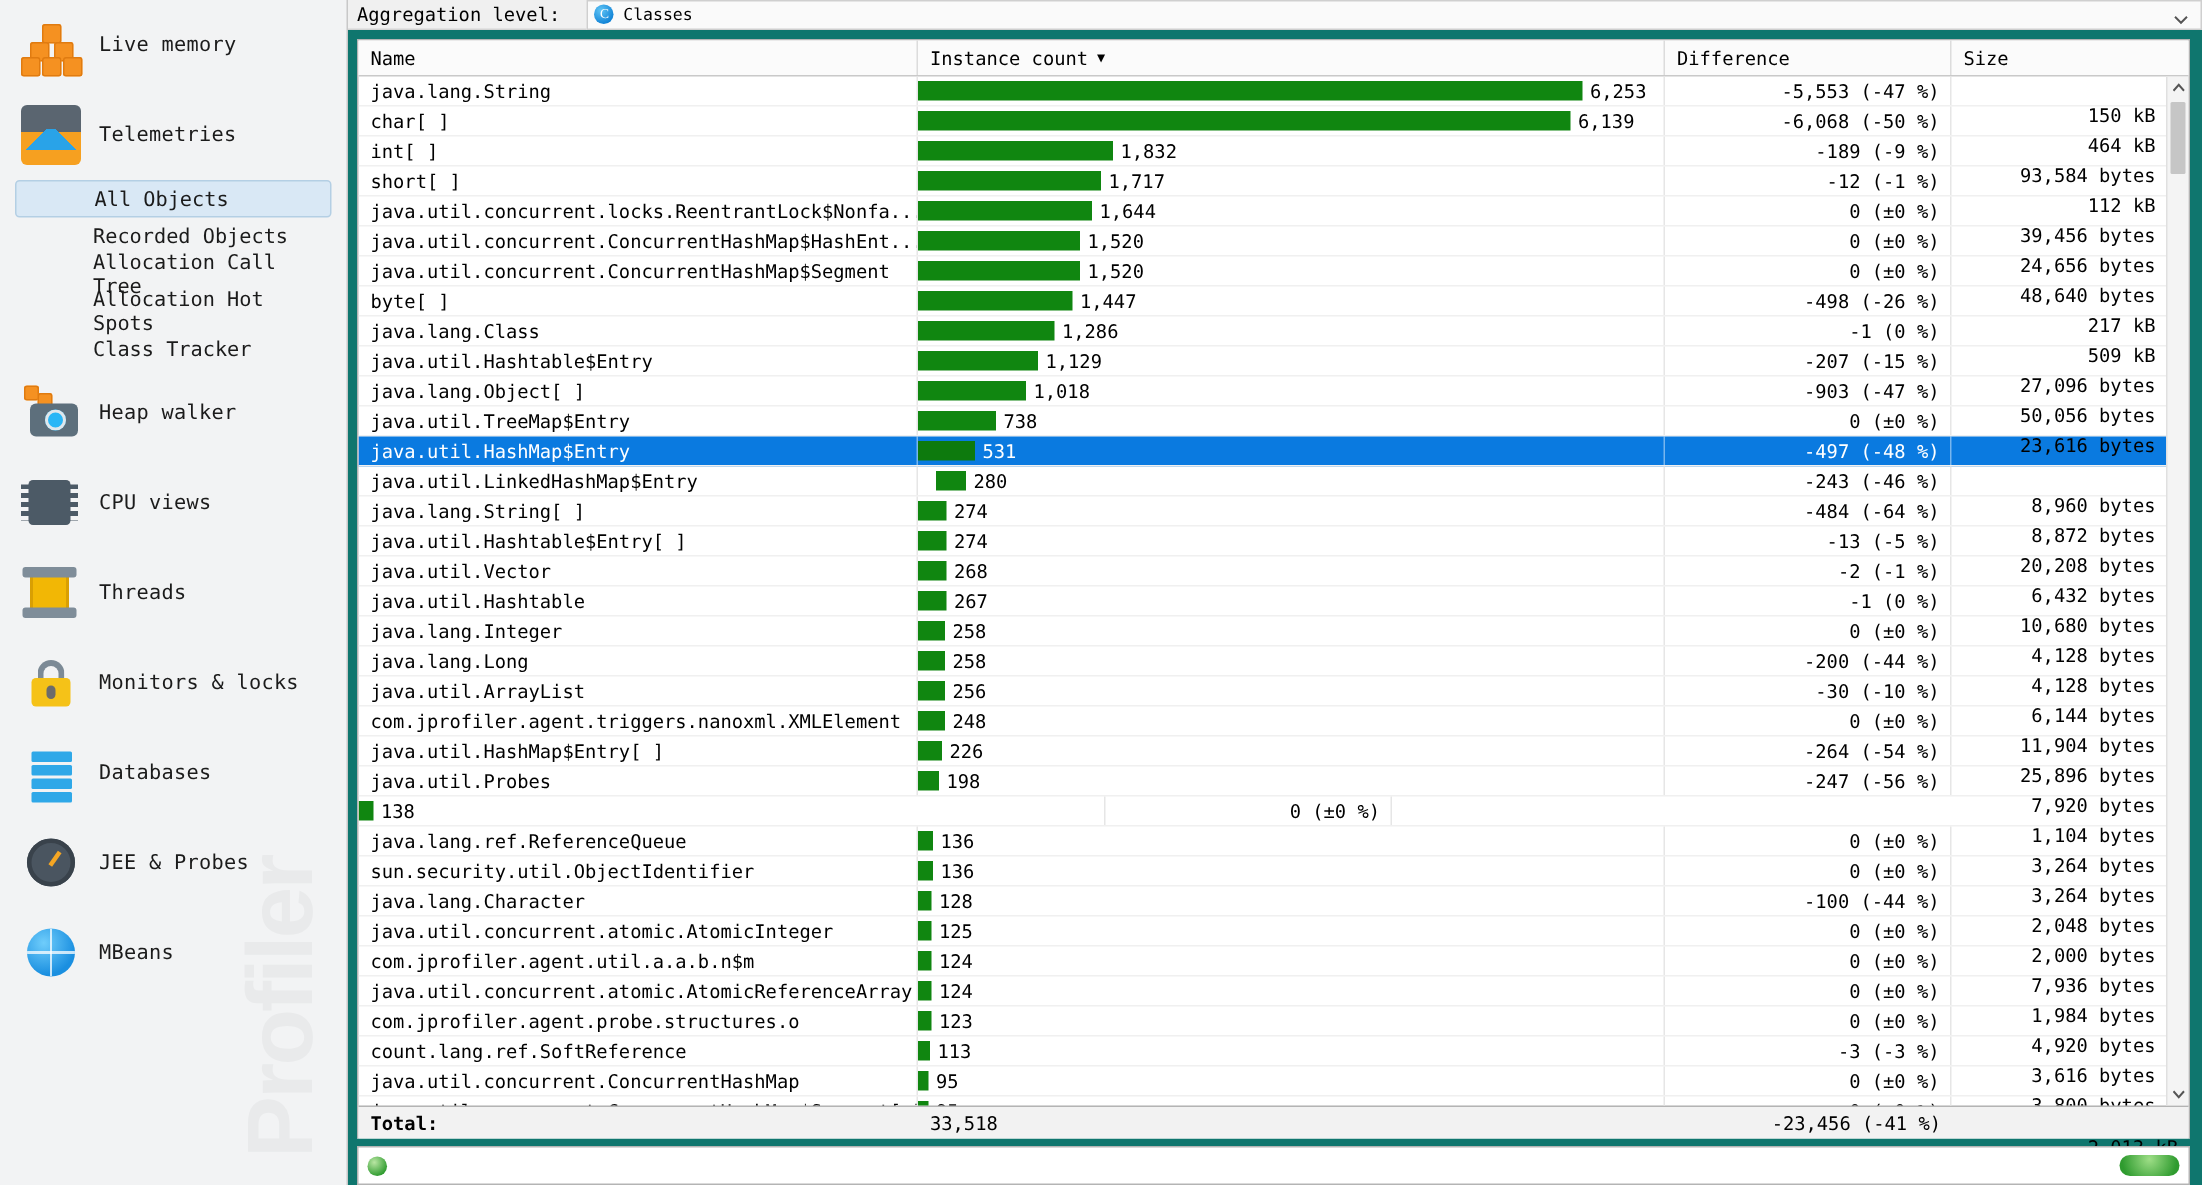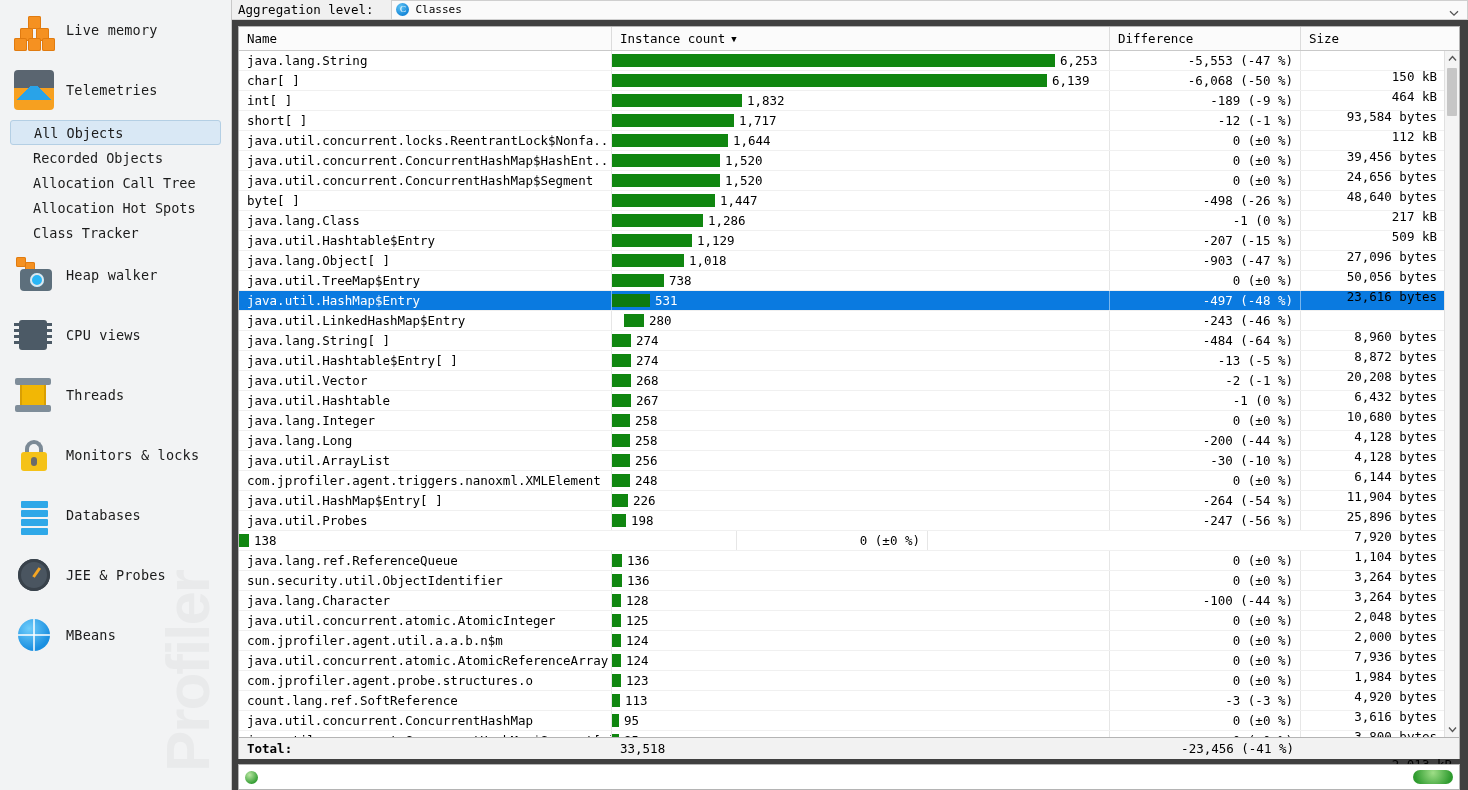--- a/index.html
+++ b/index.html
@@ -12,21 +12,21 @@
   .sidebar{ width:232px; height:790px; background:#f2f3f4; position:relative;
     border-right:1px solid #c8c8c8; flex:0 0 232px; overflow:hidden; }
   .watermark{ position:absolute; right:8px; bottom:18px; font-size:62px;
     color:#e9eaeb; font-weight:bold; letter-spacing:-2px;
     writing-mode:vertical-rl; transform:rotate(180deg);
     font-family:"Liberation Sans",sans-serif; user-select:none; }
   .grp{ display:flex; align-items:center; height:60px; padding-left:14px; position:relative; z-index:2;}
   .grp .ico{ width:40px; height:40px; flex:0 0 40px; margin-right:12px; position:relative; }
   .grp .lbl{ font-size:13.5px; color:#1b1b1b; letter-spacing:.2px;
      font-family:"DejaVu Sans Mono","Liberation Mono",monospace;}
-  .sub{ height:25px; display:flex; align-items:center; padding-left:23px;
+  .sub{ height:25px; display:flex; align-items:center; padding-left:52px;
     font-size:13.5px; color:#1b1b1b; position:relative; z-index:2; margin:0 10px;}
   .sub.sel{ background:#d9e8f5; border:1px solid #b4cfe4; border-radius:3px; }
 
   
   .ic-tel{ background:linear-gradient(#5a6570 0 45%, #f6a020 45% 100%); border-radius:4px; overflow:hidden;}
   .ic-tel:after{ content:""; position:absolute; left:3px; top:16px; width:34px; height:14px;
       background:
       linear-gradient(135deg,transparent 45%, #29a3e8 45%) ,
       linear-gradient(-135deg,transparent 45%, #29a3e8 45%);
       background-size:50% 100%; background-repeat:no-repeat;
@@ -61,21 +61,21 @@
   .ic-jee:after{ content:""; position:absolute; left:14px; top:7px; width:3px;height:11px;
       background:#f5a623; transform:rotate(35deg); transform-origin:bottom;}
   .ic-mb{ width:32px!important;height:32px!important;margin:4px 0 0 4px;border-radius:50%;
       background:radial-gradient(circle at 35% 30%, #6fcdfb, #1a8fe0 70%);}
   .ic-mb:after{content:"";position:absolute;left:0;top:0;width:32px;height:32px;border-radius:50%;
       background:
         linear-gradient(to right,transparent 47%,rgba(255,255,255,.75) 47% 53%,transparent 53%),
         linear-gradient(to bottom,transparent 47%,rgba(255,255,255,.75) 47% 53%,transparent 53%);}
 
   
-  .main{ flex:1; height:790px; display:flex; flex-direction:column; background:#404040; min-width:0;}
+  .main{ flex:1; height:790px; display:flex; flex-direction:column; background:#0f766e; min-width:0;}
 
   .aggbar{ height:20px; background:#f0f0f0; display:flex; align-items:center;
       padding-left:6px; border-bottom:1px solid #d4d4d4; flex:0 0 20px;}
   .aggbar .ttl{ font-size:12.5px; color:#000; margin-right:18px;}
   .combo{ flex:1; height:20px; background:#fafafa; border:1px solid #cfcfcf;
       display:flex; align-items:center; padding:0 4px; margin-right:0; position:relative;}
   .combo .cico{ width:13px;height:13px;border-radius:50%;
       background:radial-gradient(circle at 35% 30%,#5fc4f5,#1183d6 75%);
       color:#fff; font-size:9px; line-height:13px; text-align:center;
       font-family:"Liberation Serif",serif; flex:0 0 13px; margin-right:6px;}

